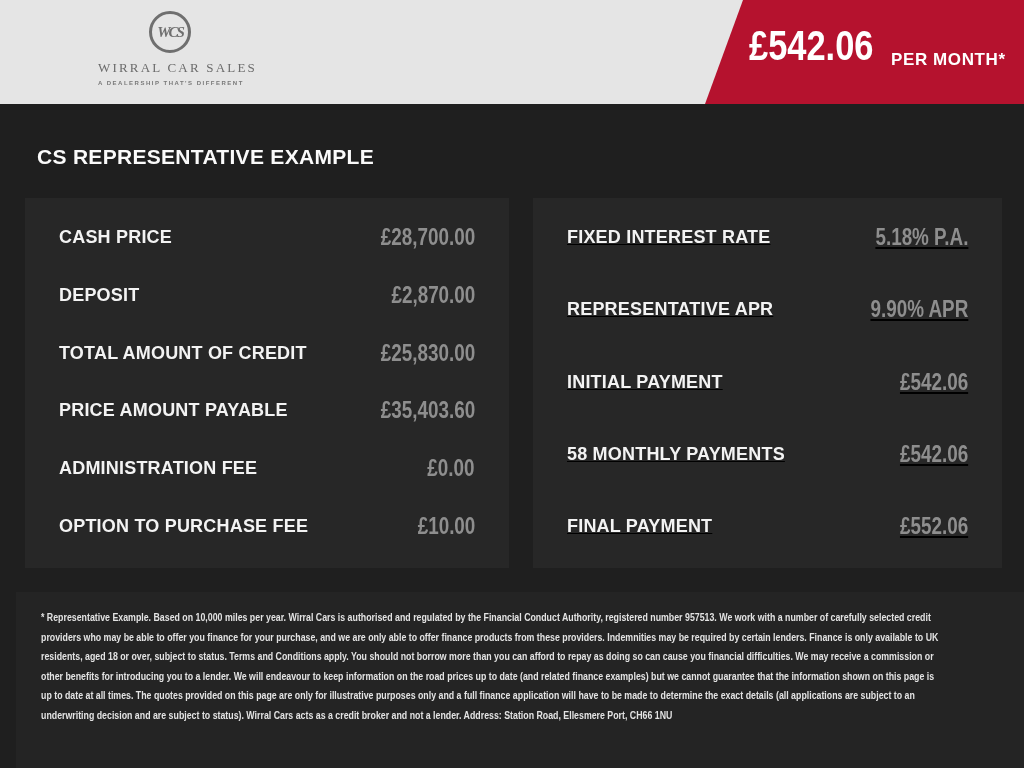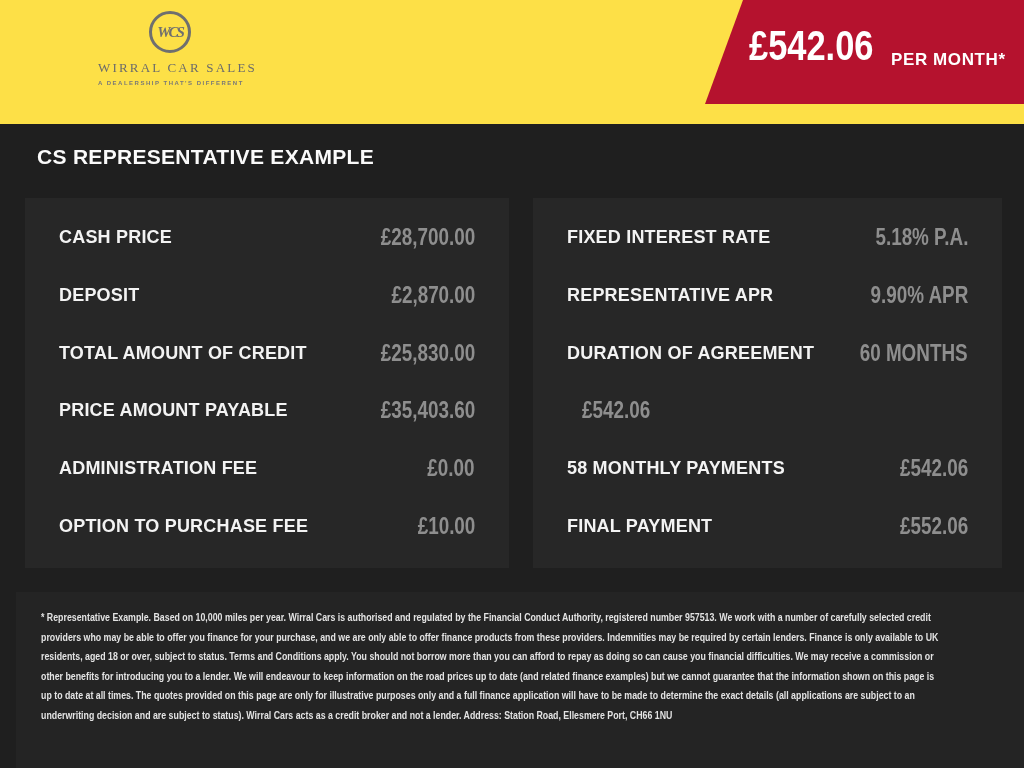--- a/index.html
+++ b/index.html
@@ -6,22 +6,22 @@
   body{
     width:1024px;height:768px;overflow:hidden;
     background:#1f1f1f;
     font-family:"Liberation Sans", sans-serif;
     position:relative;
   }
   .page{position:absolute;inset:0;width:1024px;height:768px;}
 
   
   .header{
-    position:absolute;top:0;left:0;width:1024px;height:124px;
-    background:#fde047;
+    position:absolute;top:0;left:0;width:1024px;height:104px;
+    background:#e5e5e5;
   }
   .logo{
     position:absolute;left:98px;top:11px;width:144px;
     text-align:center;color:#6b6b6b;
   }
   .logo-circle{
     width:36px;height:36px;margin:0 auto 7px;
     border:3px solid #6f6f6f;border-radius:50%;
     display:flex;align-items:center;justify-content:center;
     font-family:"Liberation Serif", serif;
@@ -64,21 +64,21 @@
   }
 
   
   .panel{
     position:absolute;top:198px;height:370px;
     background:#272727;
     box-sizing:border-box;padding:26px 34px 28px 34px;
     display:flex;flex-direction:column;justify-content:space-between;
   }
   .panel-left{left:25px;width:484px;}
-  .panel-right{left:533px;width:469px;}
+  .panel-right{left:533px;width:469px;text-decoration:underline;}
   .row{
     display:flex;justify-content:space-between;align-items:center;
   }
   .row-label{
     font-size:18px;font-weight:bold;color:#f3f3f3;
     letter-spacing:0.2px;white-space:nowrap;
   }
   .row-value{
     font-size:23px;font-weight:bold;color:#8e8e8e;
     white-space:nowrap;
@@ -150,24 +150,21 @@
   <section class="panel panel-right">
     <div class="row">
       <span class="row-label">FIXED INTEREST RATE</span>
       <span class="row-value">5.18% P.A.</span>
     </div>
     <div class="row">
       <span class="row-label">REPRESENTATIVE APR</span>
       <span class="row-value">9.90% APR</span>
     </div>
     <div class="row">
-      <span class="row-label">DURATION OF AGREEMENT</span>
-      <span class="row-value">60 MONTHS</span>
-    </div>
-    <div class="row">
+      <span class="row-label">INITIAL PAYMENT</span>
       <span class="row-value">£542.06</span>
     </div>
     <div class="row">
       <span class="row-label">58 MONTHLY PAYMENTS</span>
       <span class="row-value">£542.06</span>
     </div>
     <div class="row">
       <span class="row-label">FINAL PAYMENT</span>
       <span class="row-value">£552.06</span>
     </div>

